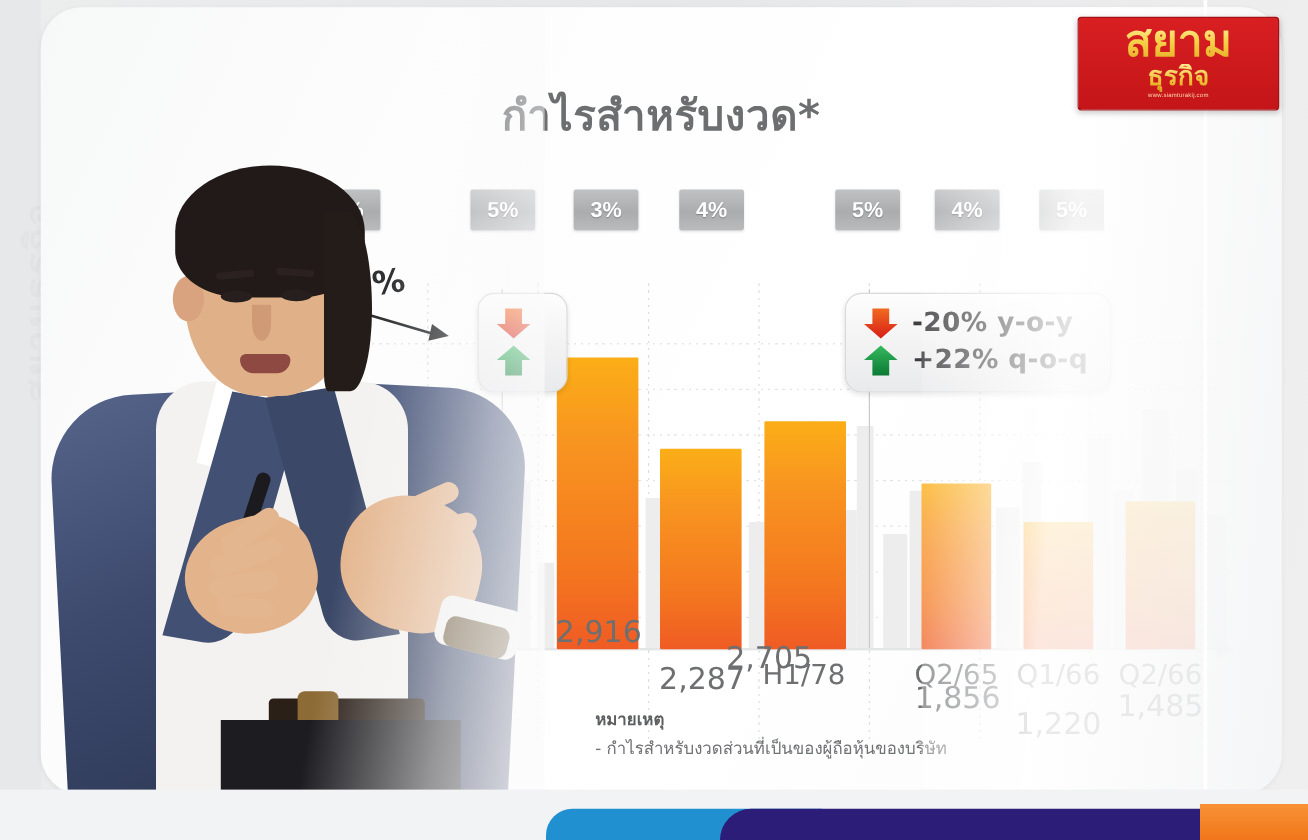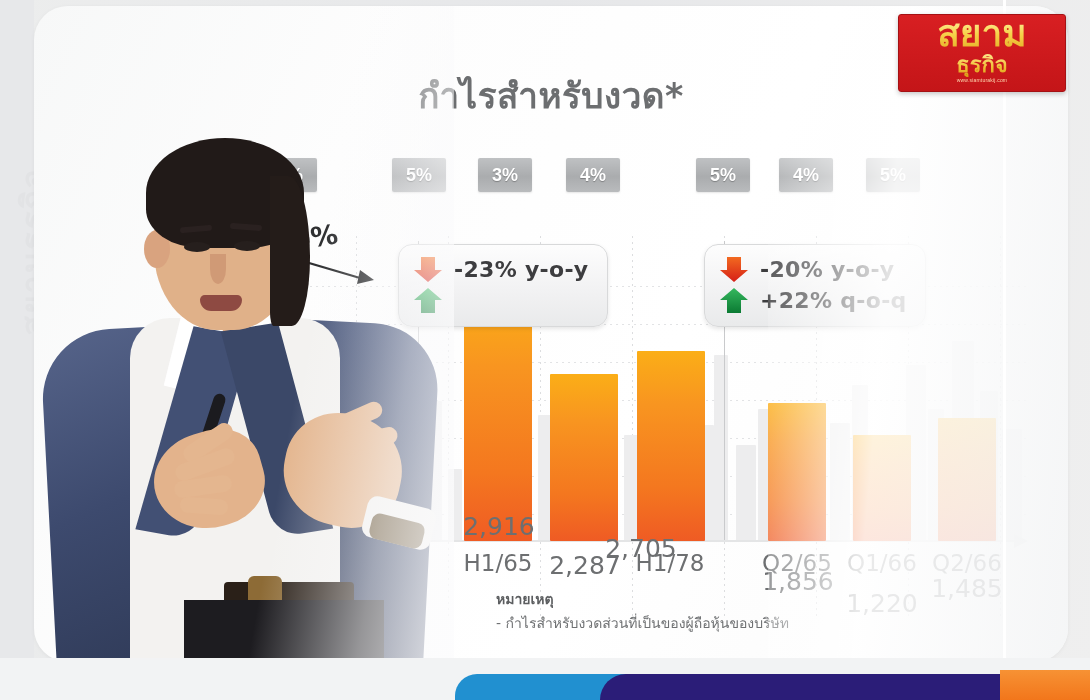--- a/index.html
+++ b/index.html
@@ -205,21 +205,21 @@
   #pub-logo{
     position:absolute;left:898px;top:14px;width:166px;height:76px;
     background:linear-gradient(180deg,#d81f22 0%,#c41518 100%);
     border:1px solid #a51114;border-radius:3px;
     box-shadow:0 2px 5px rgba(0,0,0,.22);
     overflow:hidden;
   }
   #pub-main{
     position:absolute;left:0;top:1px;width:166px;text-align:center;
     font-size:37px;font-weight:700;
-    font-family:Liberation Mono, monospace;
+    font-family:Liberation Serif, serif;
     background:linear-gradient(180deg,#fff6b0 0%,#f7d24a 45%,#e0a41b 100%);
     -webkit-background-clip:text;background-clip:text;color:transparent;
     line-height:40px;
   }
   #pub-sub{
     position:absolute;left:0;top:38px;width:166px;text-align:center;
     font-size:22px;font-weight:700;
     font-family:"DejaVu Sans","Liberation Sans",sans-serif;
     background:linear-gradient(180deg,#ffe98f 0%,#f0bf34 60%,#d99c16 100%);
     -webkit-background-clip:text;background-clip:text;color:transparent;
@@ -288,21 +288,20 @@
           <div class="divider" style="left: 350px;"></div>
           <div class="divider" style="left: 656px;"></div>
         </div>
       <div id="axis"></div>
       <div id="axis-arrow"></div>
       <div id="bars" style="position: absolute; left: 0px; top: 0px; width: 1000px; height: 395px;">
           <div class="bar blue" style="left: 254px; width: 64px; height: 212px;"></div>
           <div class="bar-value" style="left: 240px; top: 306px; width: 110px;">5,801</div>
           <div class="bar orange" style="left: 396px; width: 68px; height: 243px;"></div>
           <div class="bar-value" style="left: 374px; top: 366px; width: 114px;">2,916</div>
-          <div class="cat-label" style="left: 370px; top: 404px; width: 120px;">H1/65</div>
           <div class="bar orange" style="left: 482px; width: 68px; height: 167px;"></div>
           <div class="bar-value" style="left: 460px; top: 405px; width: 114px;">2,287</div>
           <div class="bar orange" style="left: 569px; width: 68px; height: 190px;"></div>
           <div class="bar-value" style="left: 516px; top: 388px; width: 114px;">2,705</div>
           <div class="cat-label" style="left: 542px; top: 404px; width: 120px;">H1/78</div>
           <div class="bar orange" style="left: 700px; width: 58px; height: 138px;"></div>
           <div class="bar-value" style="left: 678px; top: 421px; width: 104px;">1,856</div>
           <div class="cat-label" style="left: 669px; top: 404px; width: 120px;">Q2/65</div>
           <div class="bar orange" style="left: 785px; width: 58px; height: 106px;"></div>
           <div class="bar-value" style="left: 762px; top: 443px; width: 104px;">1,220</div>
@@ -333,21 +332,20 @@
               <svg width="30" height="27" viewBox="0 0 30 27">
                 <defs>
                   <linearGradient id="gd10" x1="0" y1="0" x2="0" y2="1">
                     <stop offset="0" stop-color="#f26a20"></stop>
                     <stop offset="1" stop-color="#d61f17"></stop>
                   </linearGradient>
                 </defs>
                 <polygon points="8,1 22,1 22,14 29,14 15,26 1,14 8,14" fill="url(#gd10)"></polygon>
               </svg>
             </span>
-            <span class="callout-text">-23% y-o-y</span>
           </div>
           <div class="callout-row">
             <span class="arrow-ico">
               <svg width="30" height="27" viewBox="0 0 30 27">
                 <defs>
                   <linearGradient id="gu10" x1="0" y1="0" x2="0" y2="1">
                     <stop offset="0" stop-color="#35b85e"></stop>
                     <stop offset="1" stop-color="#0b7a33"></stop>
                   </linearGradient>
                 </defs>

